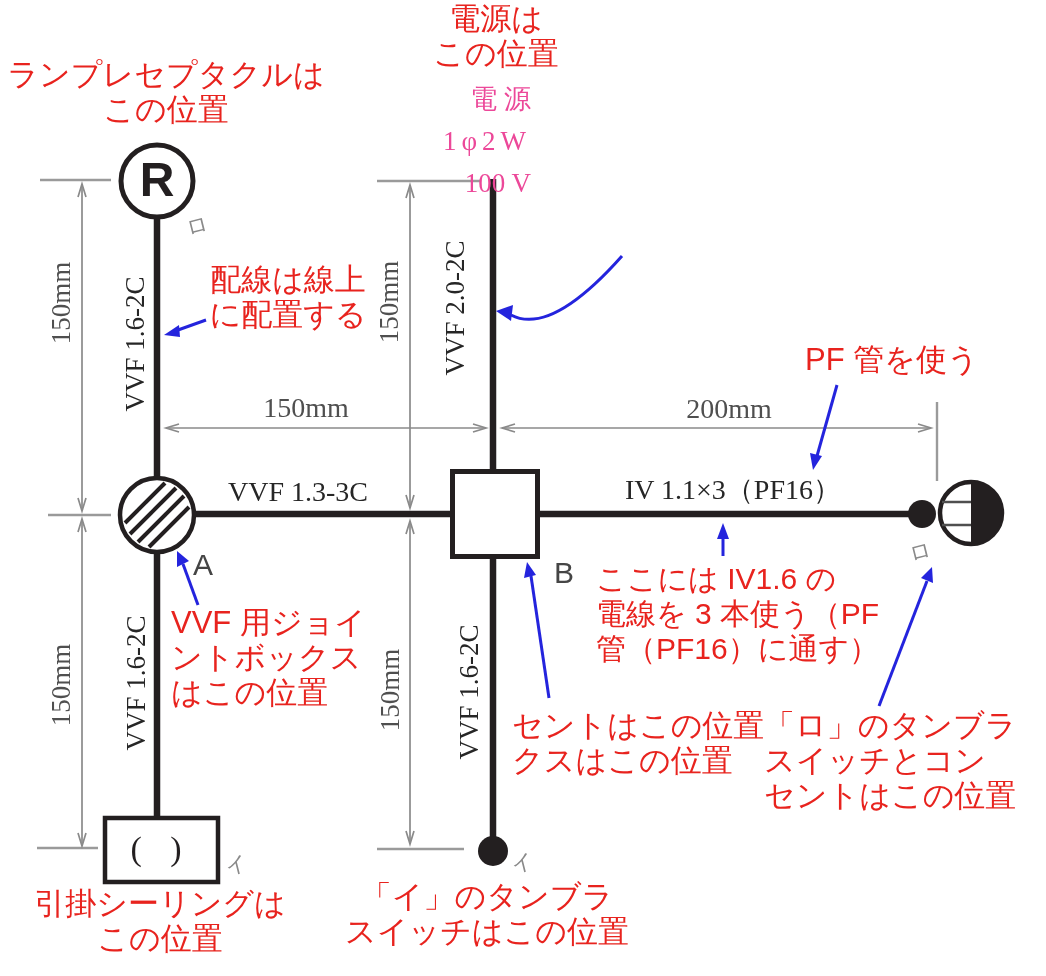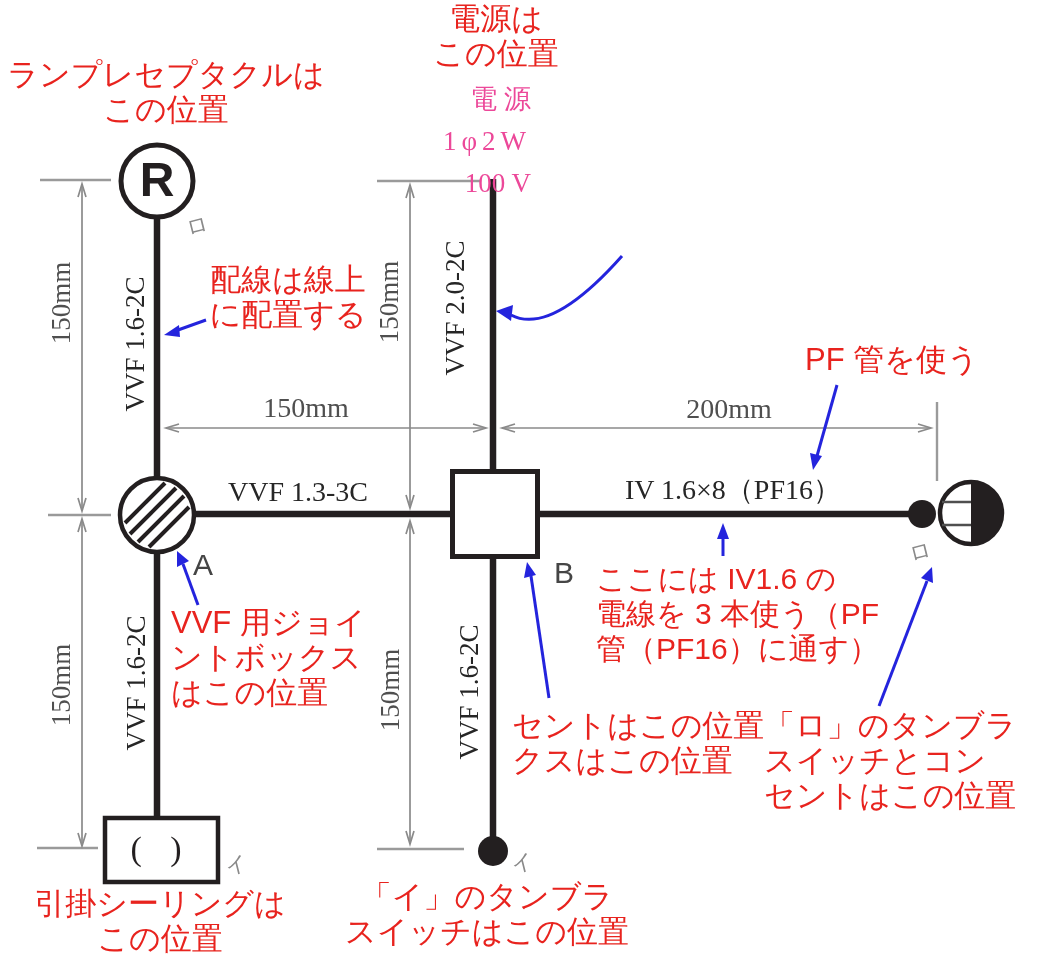--- a/index.html
+++ b/index.html
@@ -157,21 +157,21 @@
 
   <div class="src" style="left:487px;top:78px;"><span>電 源</span>
 <span style="letter-spacing:5px;">1φ2W</span>
 <span>100 V</span></div>
 
   <div class="serif rot" style="left:135px;top:344px;">VVF 1.6-2C</div>
   <div class="serif rot" style="left:136px;top:683px;">VVF 1.6-2C</div>
   <div class="serif rot" style="left:455px;top:308px;">VVF 2.0-2C</div>
   <div class="serif rot" style="left:469px;top:692px;">VVF 1.6-2C</div>
   <div class="serif ctrx" style="left:298px;top:478px;">VVF 1.3-3C</div>
-  <div class="serif ctrx" style="left:733px;top:476px;">IV 1.6×8（PF16）</div>
+  <div class="serif ctrx" style="left:733px;top:476px;">IV 1.1×3（PF16）</div>
 
   <div class="serif dim rot" style="left:61px;top:303px;">150mm</div>
   <div class="serif dim rot" style="left:61px;top:685px;">150mm</div>
   <div class="serif dim rot" style="left:389px;top:302px;">150mm</div>
   <div class="serif dim rot" style="left:390px;top:690px;">150mm</div>
   <div class="serif dim ctrx" style="left:306px;top:394px;">150mm</div>
   <div class="serif dim ctrx" style="left:729px;top:395px;">200mm</div>
 
   <div class="rletter" style="left:157px;top:182px;">R</div>
   <div class="ab" style="left:203px;top:565px;">A</div>

